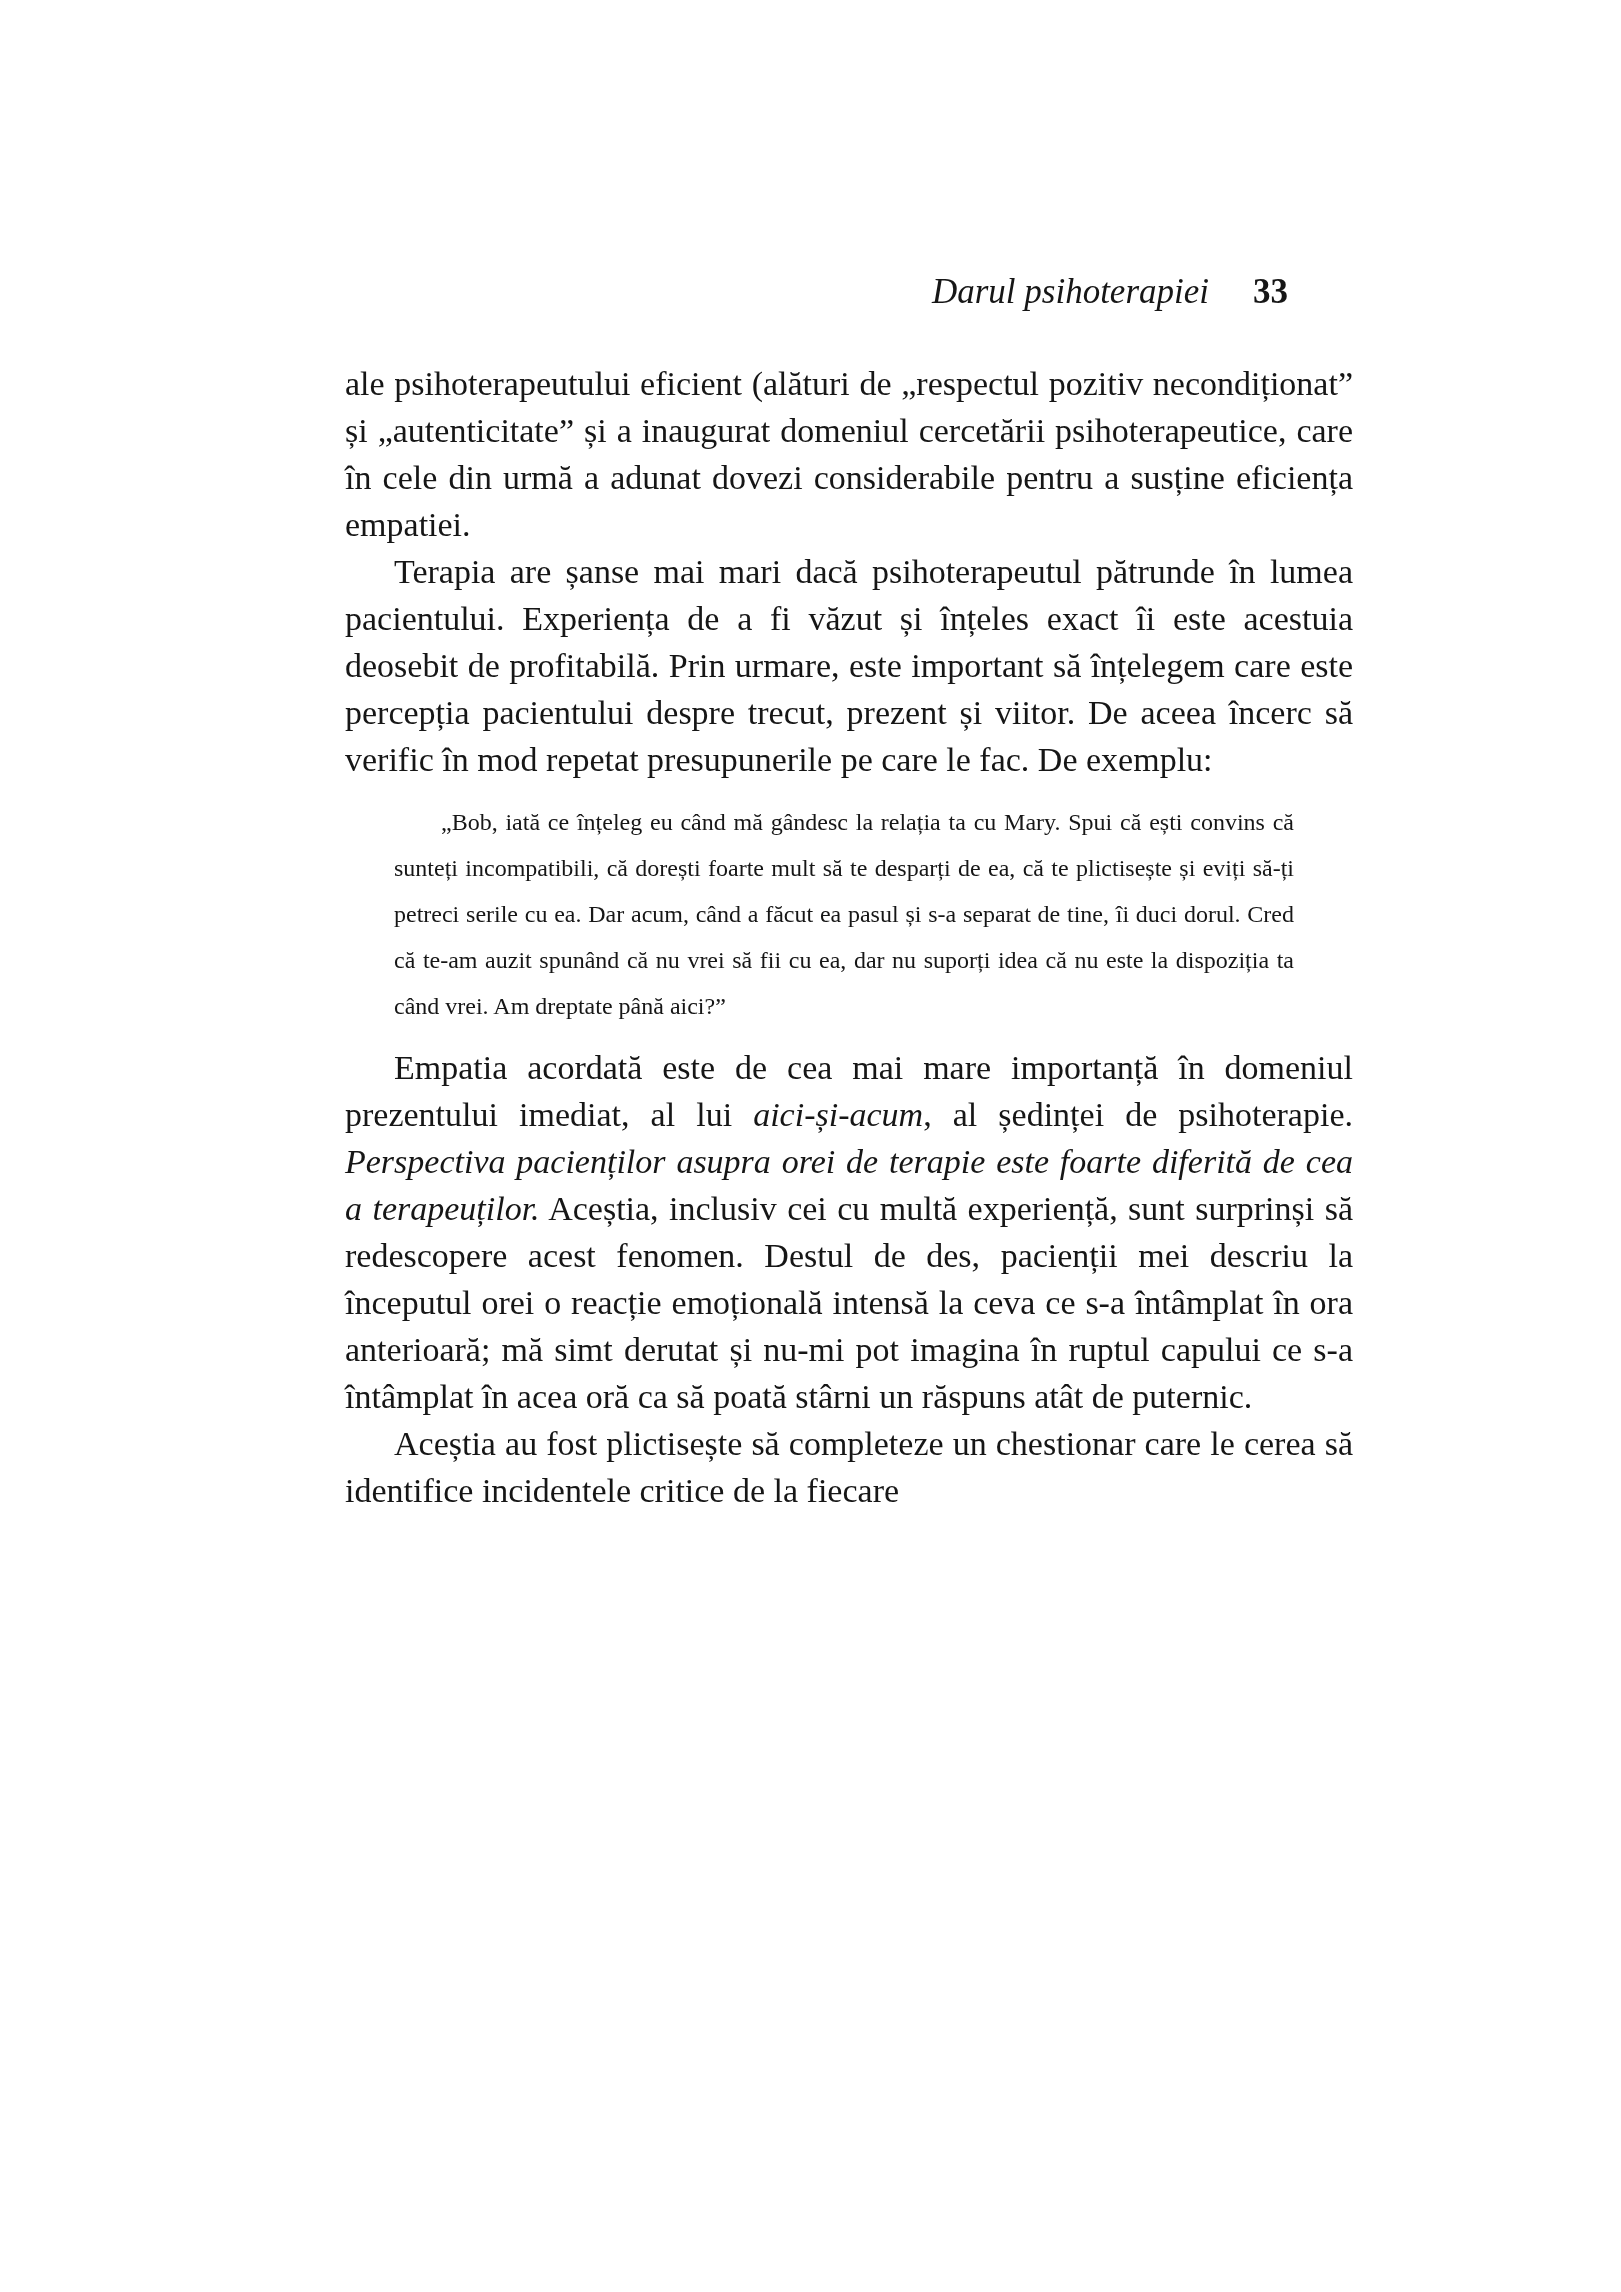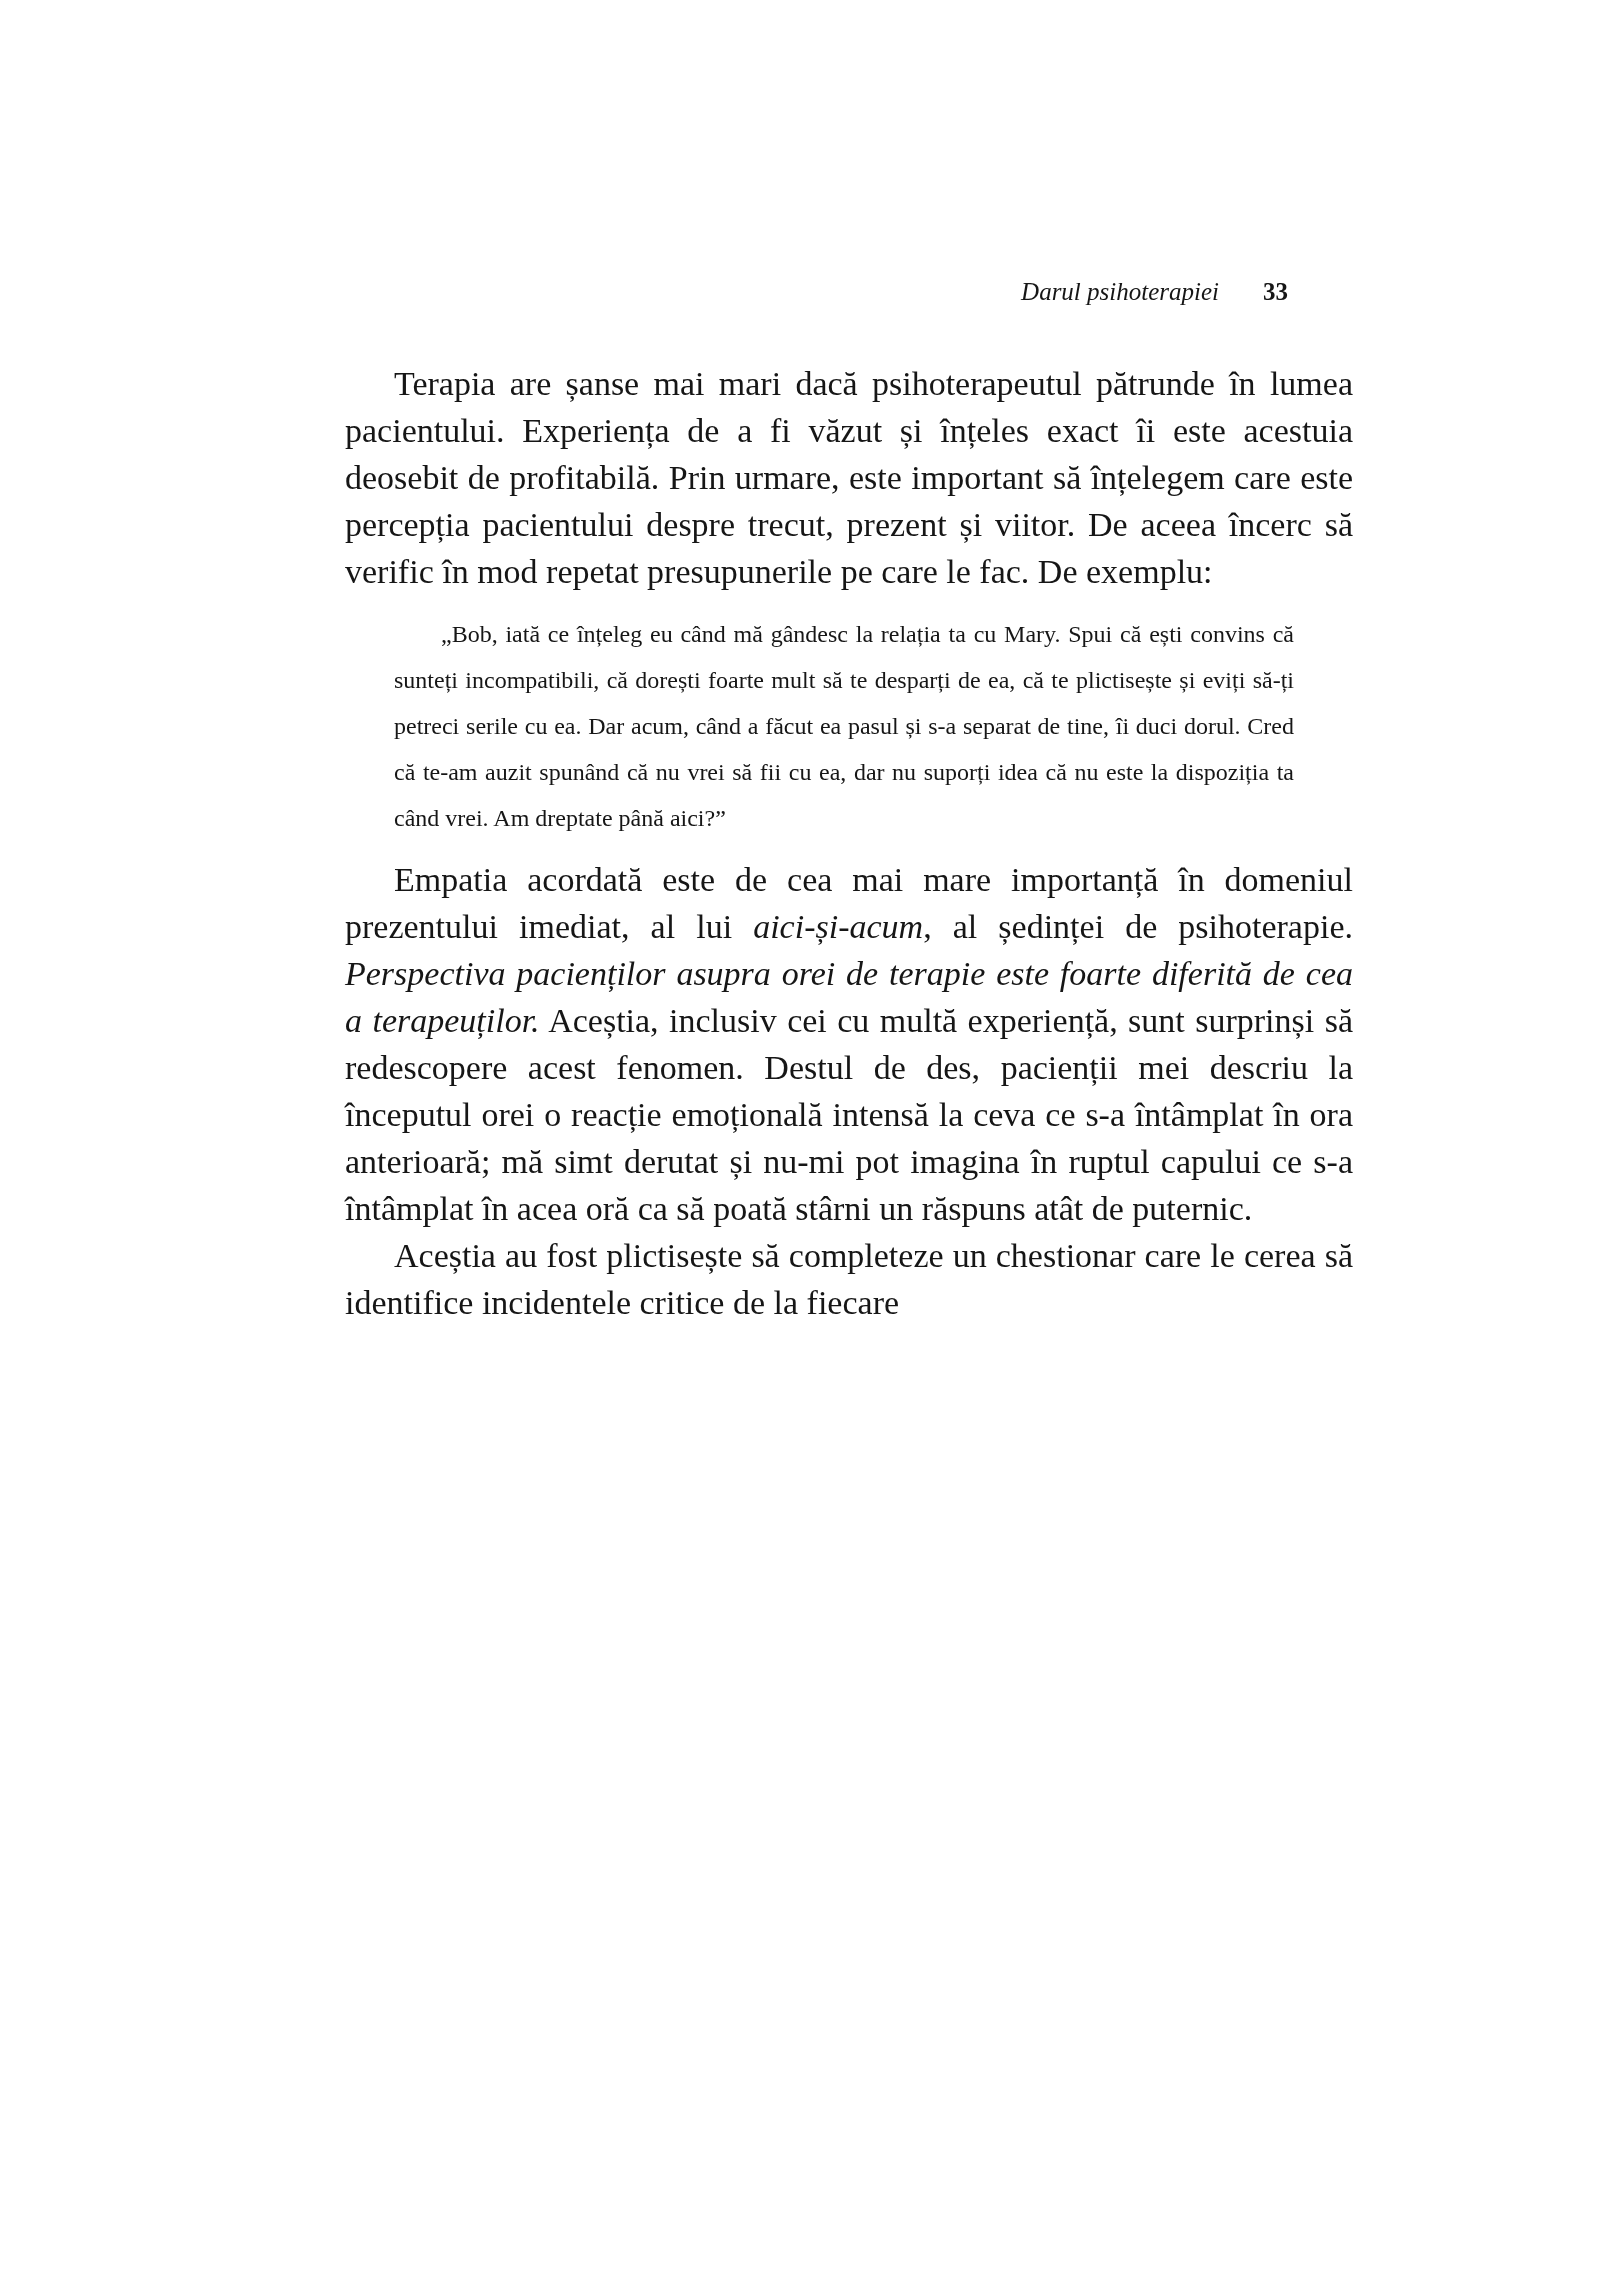--- a/index.html
+++ b/index.html
@@ -21,21 +21,21 @@
       position: absolute;
       left: 345px;
       top: 274px;
       width: 1008px;
     }
     .running-head {
       display: flex;
       justify-content: flex-end;
       align-items: baseline;
       padding-right: 65px;
-      font-size: 25px;
+      font-size: 35px;
       line-height: 35px;
       margin-bottom: 51px;
     }
     .running-head .rh-title {
       font-style: italic;
     }
     .running-head .rh-pageno {
       font-weight: bold;
       font-style: normal;
       margin-left: 44px;
@@ -69,20 +69,21 @@
 <div class="page">
   <div class="content">
 
     <div class="running-head">
       <span class="rh-title">Darul psihoterapiei</span>
       <span class="rh-pageno">33</span>
     </div>
 
     <div class="body-text">
 
+      <p class="no-indent">ale psihoterapeutului eficient (alături de „respectul pozitiv necondiționat” și „autenticitate” și a inaugurat domeniul cercetării psihoterapeutice, care în cele din urmă a adunat dovezi considerabile pentru a susține eficiența empatiei.</p>
 
       <p>Terapia are șanse mai mari dacă psihoterapeutul pătrunde în lumea pacientului. Experiența de a fi văzut și înțeles exact îi este acestuia deosebit de profitabilă. Prin urmare, este important să înțelegem care este percepția pacientului despre trecut, prezent și viitor. De aceea încerc să verific în mod repetat presupunerile pe care le fac. De exemplu:</p>
 
       <div class="quote">„Bob, iată ce înțeleg eu când mă gândesc la relația ta cu Mary. Spui că ești convins că sunteți incompatibili, că dorești foarte mult să te desparți de ea, că te plictisește și eviți să-ți petreci serile cu ea. Dar acum, când a făcut ea pasul și s-a separat de tine, îi duci dorul. Cred că te-am auzit spunând că nu vrei să fii cu ea, dar nu suporți idea că nu este la dispoziția ta când vrei. Am dreptate până aici?”</div>
 
       <p><span>Empatia acordată este de cea mai mare importanță în domeniul prezentului imediat, al lui </span><i>aici-și-acum</i><span>, al ședinței de psihoterapie. </span><i>Perspectiva pacienților asupra orei de terapie este foarte diferită de cea a terapeuților.</i><span> Aceștia, inclusiv cei cu multă experiență, sunt surprinși să redescopere acest fenomen. Destul de des, pacienții mei descriu la începutul orei o reacție emoțională intensă la ceva ce s-a întâmplat în ora anterioară; mă simt derutat și nu-mi pot imagina în ruptul capului ce s-a întâmplat în acea oră ca să poată stârni un răspuns atât de puternic.</span></p>
 
 
       <p>Aceștia au fost plictisește să completeze un chestionar care le cerea să identifice incidentele critice de la fiecare</p>
 

